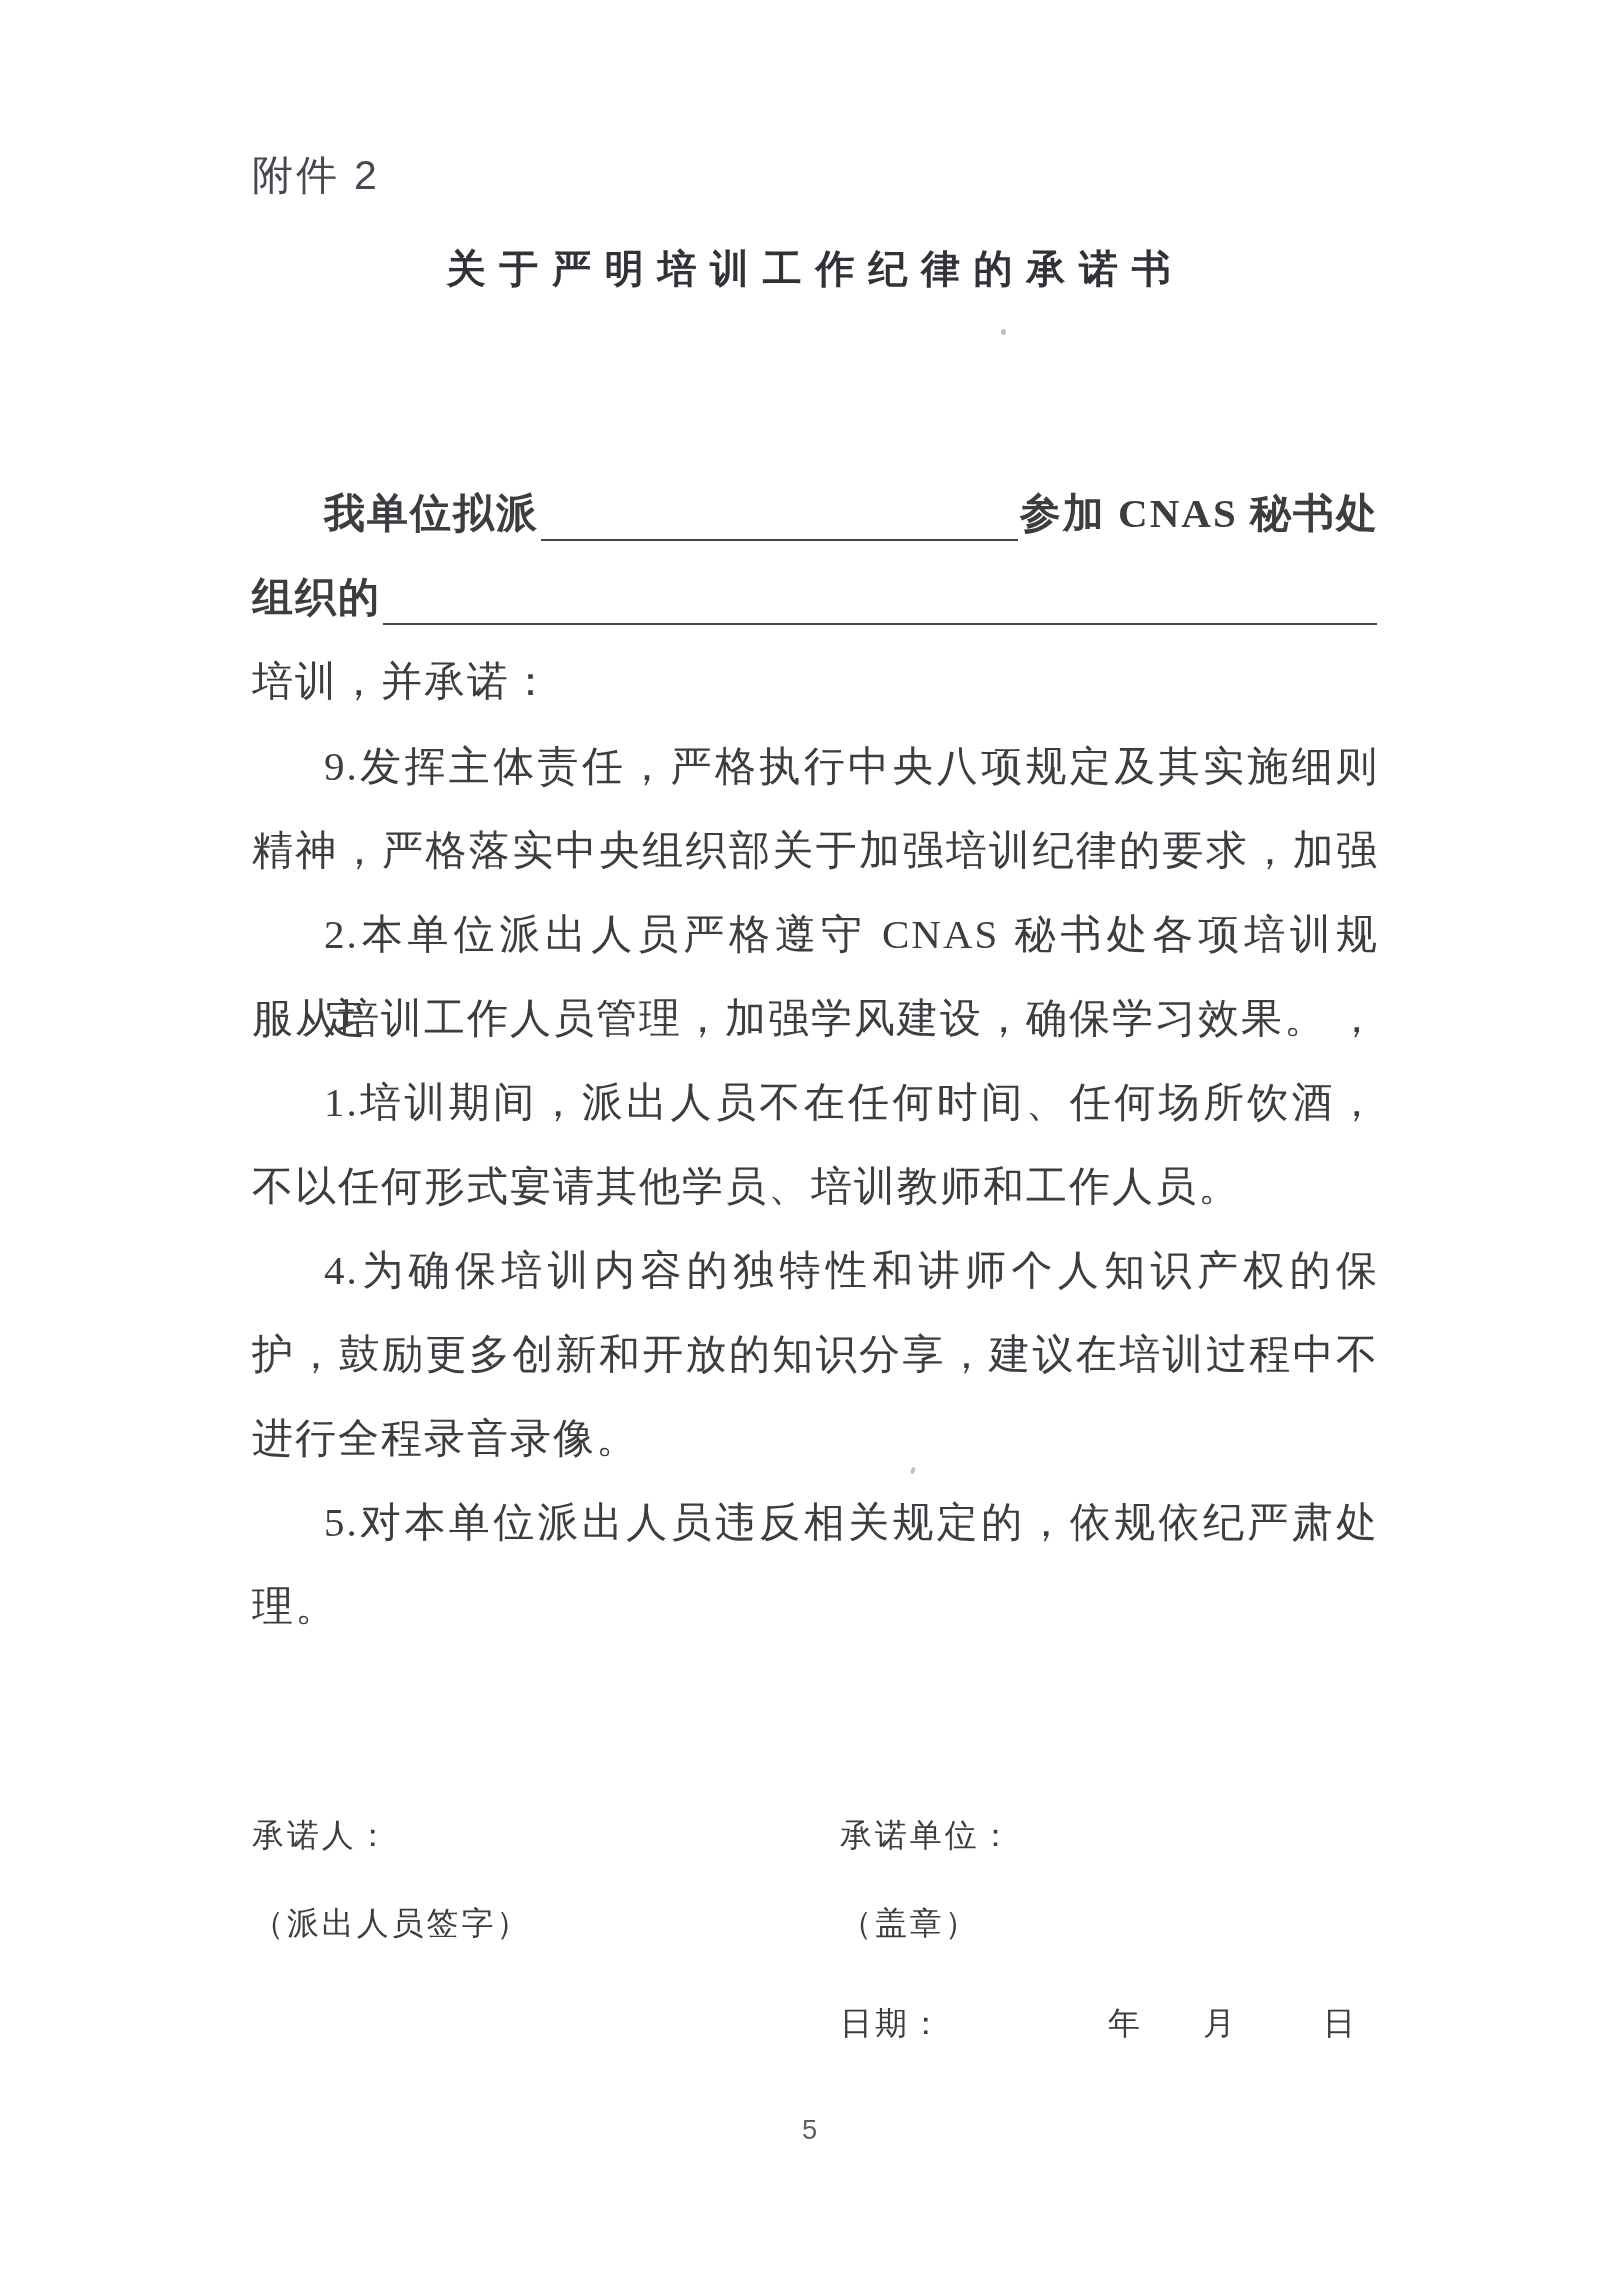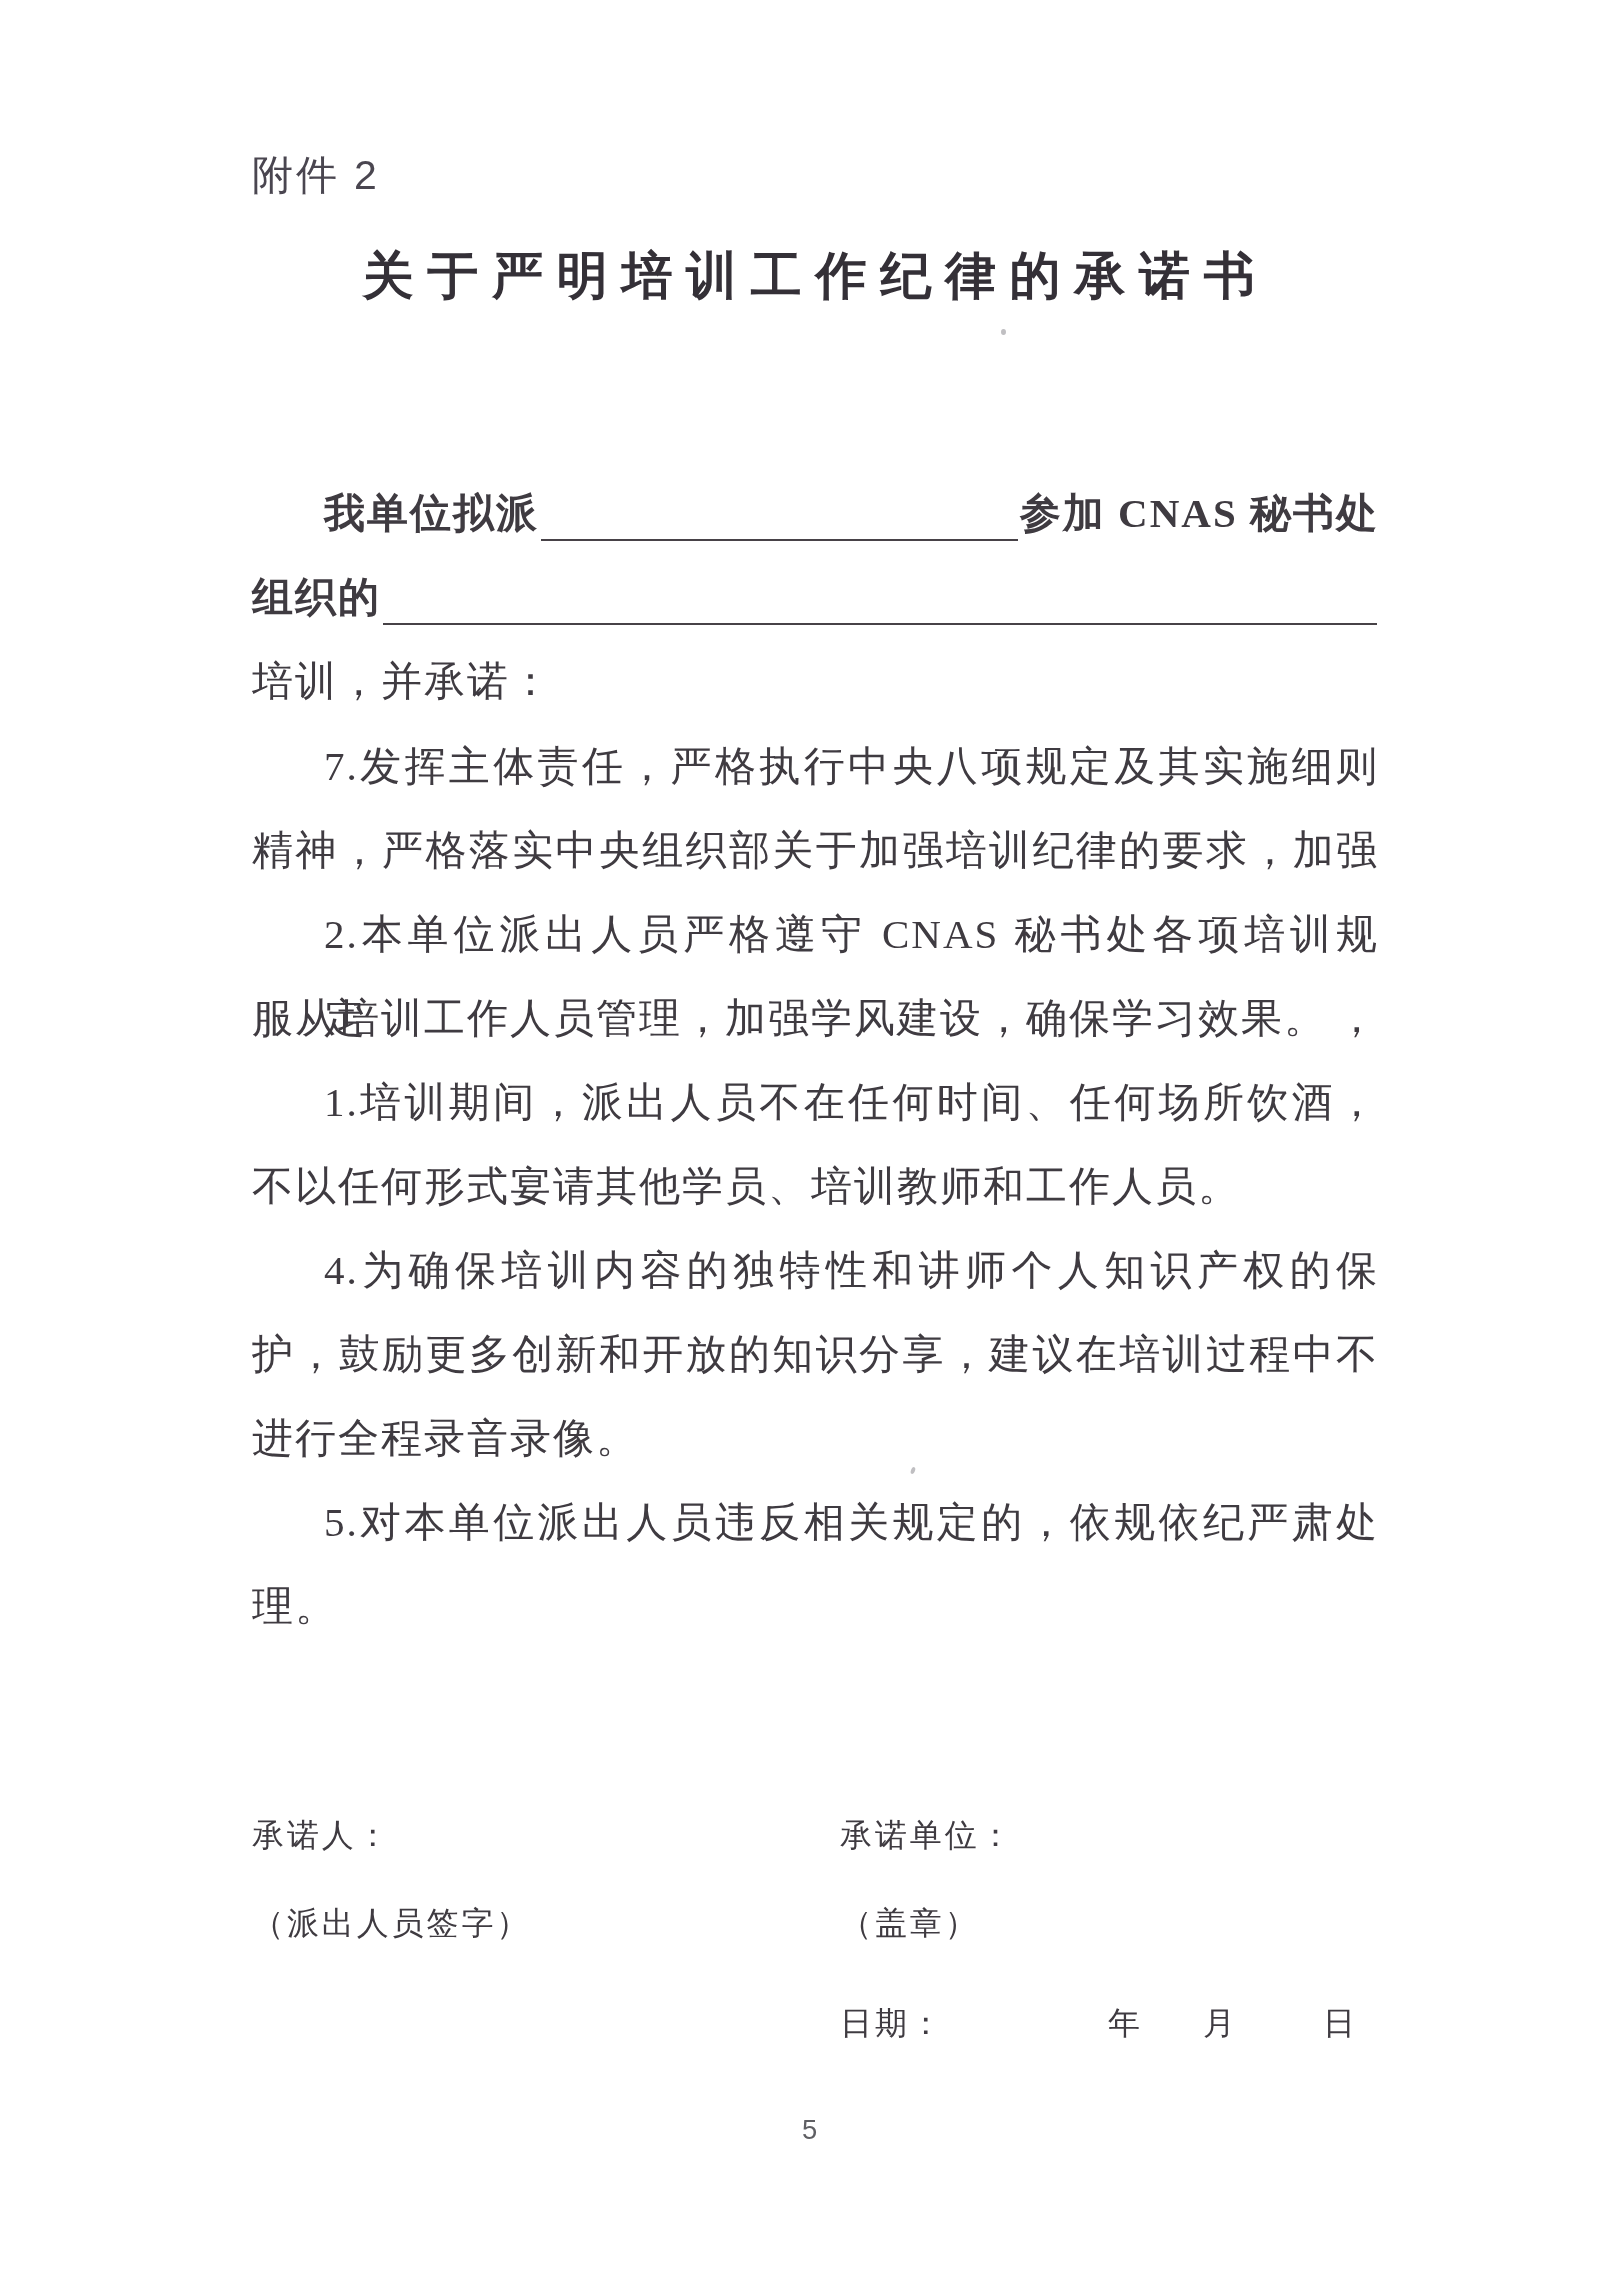--- a/index.html
+++ b/index.html
@@ -18,21 +18,21 @@
     font-family:"Liberation Sans","DejaVu Sans",sans-serif;
     font-size:41px; font-weight:500; letter-spacing:2.9px; color:#4a4650;
     line-height:1;
   }
   #title-row {
     position:absolute; left:252px; right:241px; top:247px;
     text-align:center;
   }
   #doc-title {
     font-family:"Liberation Sans","DejaVu Sans",sans-serif;
-    font-size:51px; font-weight:bold; letter-spacing:13.7px; color:#343037;
+    font-size:39px; font-weight:bold; letter-spacing:13.7px; color:#343037;
     line-height:1.15; white-space:nowrap;
   }
   
   .textcol { position:absolute; left:252px; width:1127px; }
   #opening { top:471px; }
   #items   { top:724px; }
   .bline {
     height:84px; line-height:84px;
     font-size:41px; letter-spacing:2px;
     white-space:nowrap;
@@ -93,21 +93,21 @@
       <span class="tail">参加 CNAS 秘书处</span>
     </div>
     <div class="bline flexline">
       <span class="lead">组织的</span>
       <span class="blank"></span>
     </div>
     <div class="bline">培训，并承诺：</div>
   </div>
 
   <div id="items" class="textcol">
-    <div class="bline j first">7.发挥主体责任，严格执行中央八项规定及其实施细则</div>
+    <div class="bline j first">9.发挥主体责任，严格执行中央八项规定及其实施细则</div>
     <div class="bline j">精神，严格落实中央组织部关于加强培训纪律的要求，加强</div>
     <div class="bline j first">2.本单位派出人员严格遵守 CNAS 秘书处各项培训规定，</div>
     <div class="bline">服从培训工作人员管理，加强学风建设，确保学习效果。</div>
     <div class="bline j first">1.培训期间，派出人员不在任何时间、任何场所饮酒，</div>
     <div class="bline">不以任何形式宴请其他学员、培训教师和工作人员。</div>
     <div class="bline j first">4.为确保培训内容的独特性和讲师个人知识产权的保</div>
     <div class="bline j">护，鼓励更多创新和开放的知识分享，建议在培训过程中不</div>
     <div class="bline">进行全程录音录像。</div>
     <div class="bline j first">5.对本单位派出人员违反相关规定的，依规依纪严肃处</div>
     <div class="bline">理。</div>

